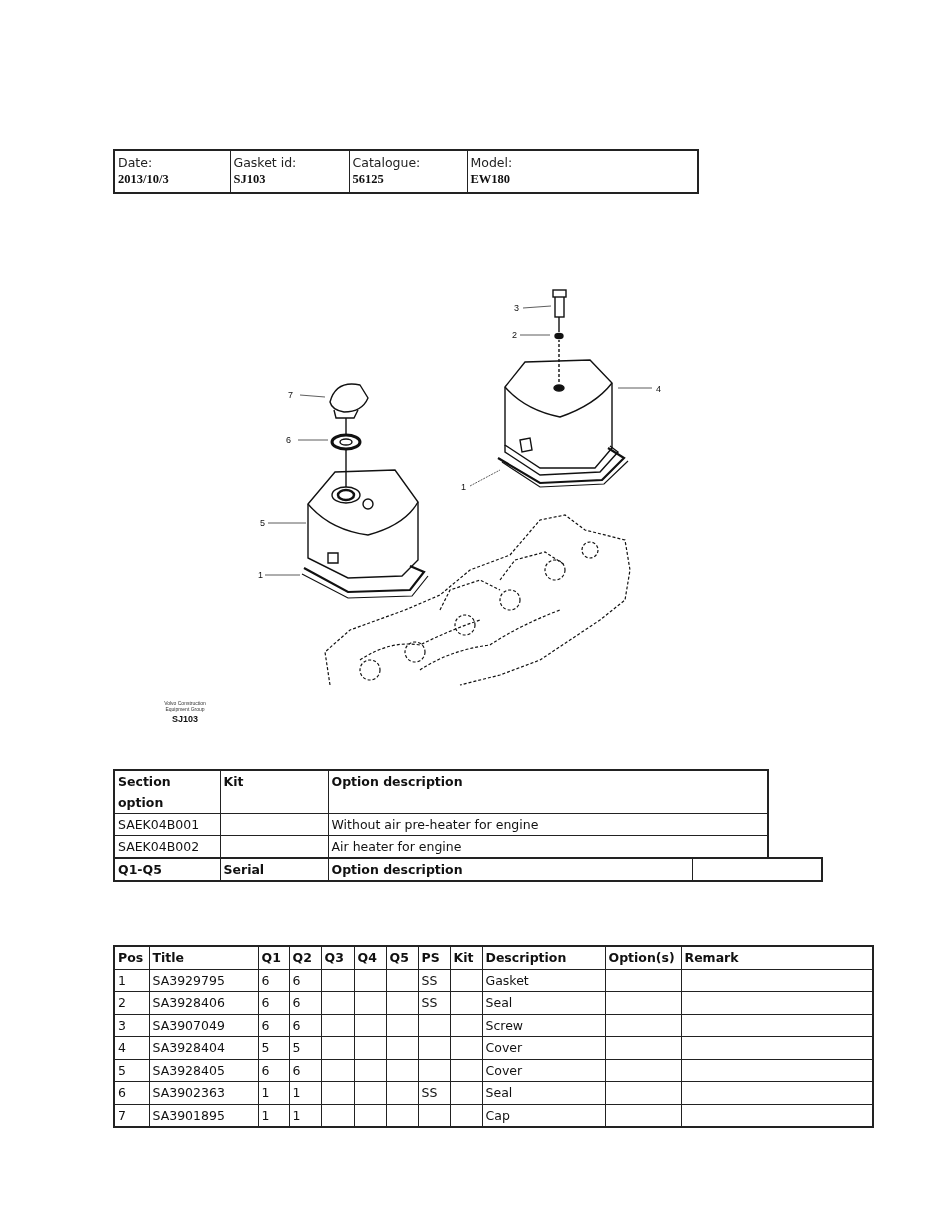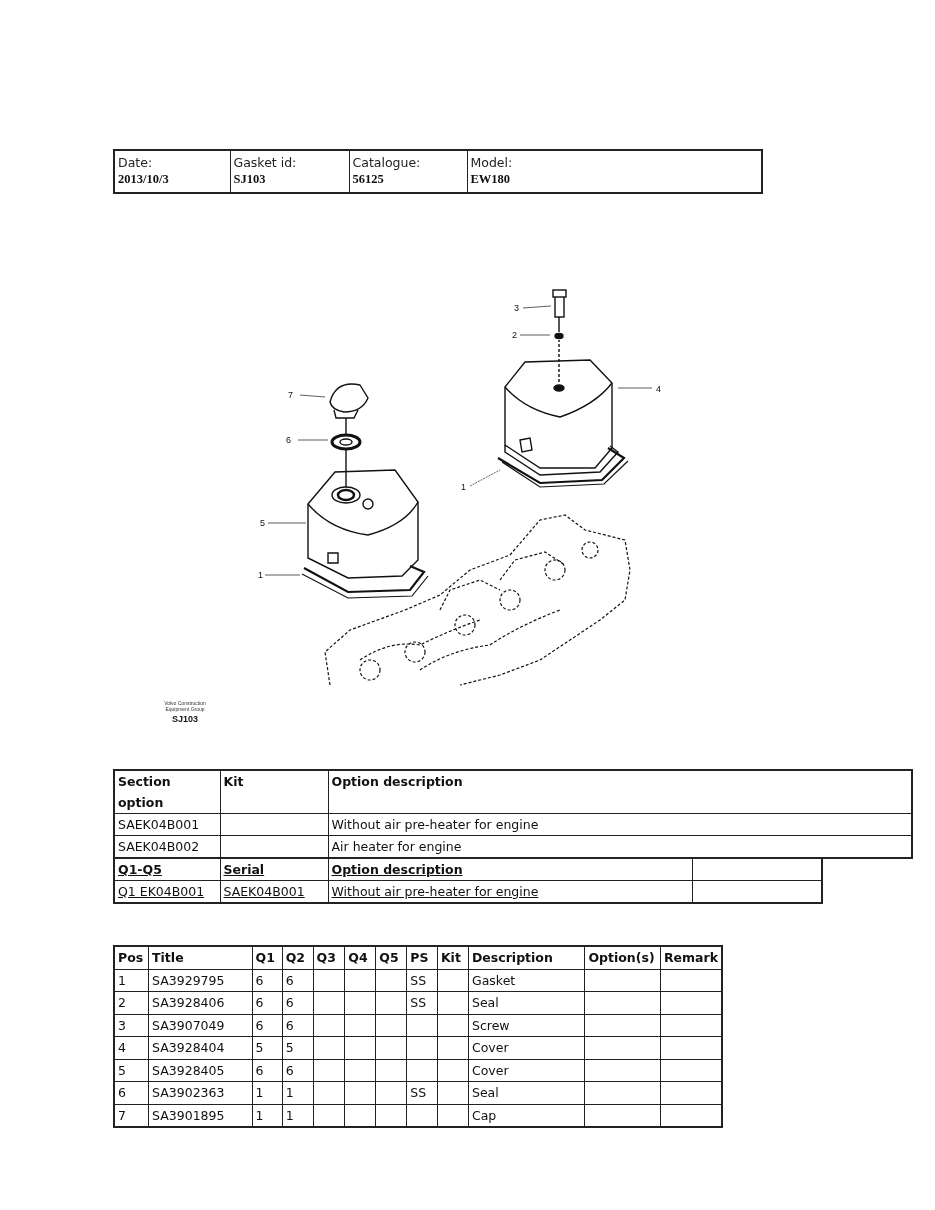--- a/index.html
+++ b/index.html
@@ -3,35 +3,35 @@
 <meta charset="utf-8">
 <style>
   html, body { margin: 0; padding: 0; background: #ffffff; }
   body { width: 935px; height: 1210px; position: relative; font-family: "DejaVu Sans", sans-serif; color: #111; }
   .abs { position: absolute; }
   table { border-collapse: collapse; font-size: 12.5px; }
   td, th { border: 1px solid #222; padding: 0 3px; text-align: left; vertical-align: top; font-weight: normal; }
   .outer { border: 2.5px solid #222; }
 
   
-  #hdr { left: 113px; top: 149px; width: 650px; }
+  #hdr { left: 113px; top: 149px; width: 586px; }
   #hdr td { height: 38px; padding: 3px 3px 0 3px; line-height: 17px; }
   #hdr .lbl { display: block; color: #222; }
   #hdr .val { display: block; font-weight: bold; font-family: Liberation Serif, serif; }
 
   
-  #sec { left: 113px; top: 769px; width: 800px; }
+  #sec { left: 113px; top: 769px; width: 656px; }
   #sec td, #sec th { height: 21px; line-height: 21px; }
   #sec th { font-weight: bold; }
 
   #qopt { left: 113px; top: 857px; width: 710px; }
-  #qopt td, #qopt th { height: 21px; line-height: 21px; text-decoration: underline; }
+  #qopt td, #qopt th { height: 21px; line-height: 21px; }
   #qopt th { font-weight: bold; }
 
-  #parts { left: 113px; top: 945px; width: 610px; }
+  #parts { left: 113px; top: 945px; width: 761px; }
   #parts td, #parts th { height: 21.5px; line-height: 21.5px; }
   #parts th { font-weight: bold; }
 
   #diagram { left: 240px; top: 280px; width: 440px; height: 420px; }
   .callout { font-family: "Liberation Sans", sans-serif; font-size: 9px; }
   #logo { left: 150px; top: 700px; width: 70px; text-align: center; font-family: "Liberation Sans", sans-serif; }
   #logo .sm { font-size: 5px; line-height: 6px; color: #333; }
   #logo .big { font-size: 9px; font-weight: bold; margin-top: 2px; }
 </style>
 </head>
@@ -175,26 +175,20 @@
       <col style="width:108px">
       <col style="width:364px">
       <col>
     </colgroup>
   <tbody>
       <tr>
     <th>Q1-Q5</th>
     <th>Serial</th>
     <th>Option description</th>
     <th></th>
-  </tr>
-  <tr>
-    <td>Q1 EK04B001</td>
-    <td>SAEK04B001</td>
-    <td>Without air pre-heater for engine</td>
-    <td></td>
   </tr>
 </tbody>
   </table>
 
 <table id="parts" class="abs outer">
   <colgroup>
     <col style="width:35px">
       <col style="width:109px">
       <col style="width:31px">
       <col style="width:32px">

